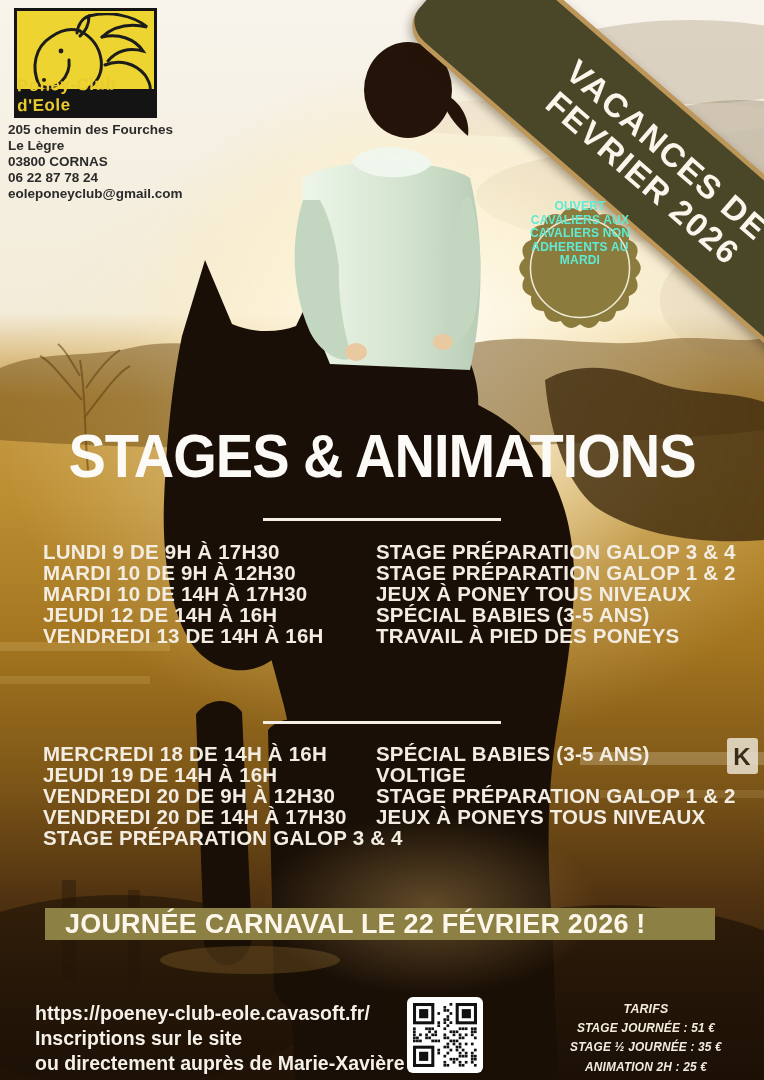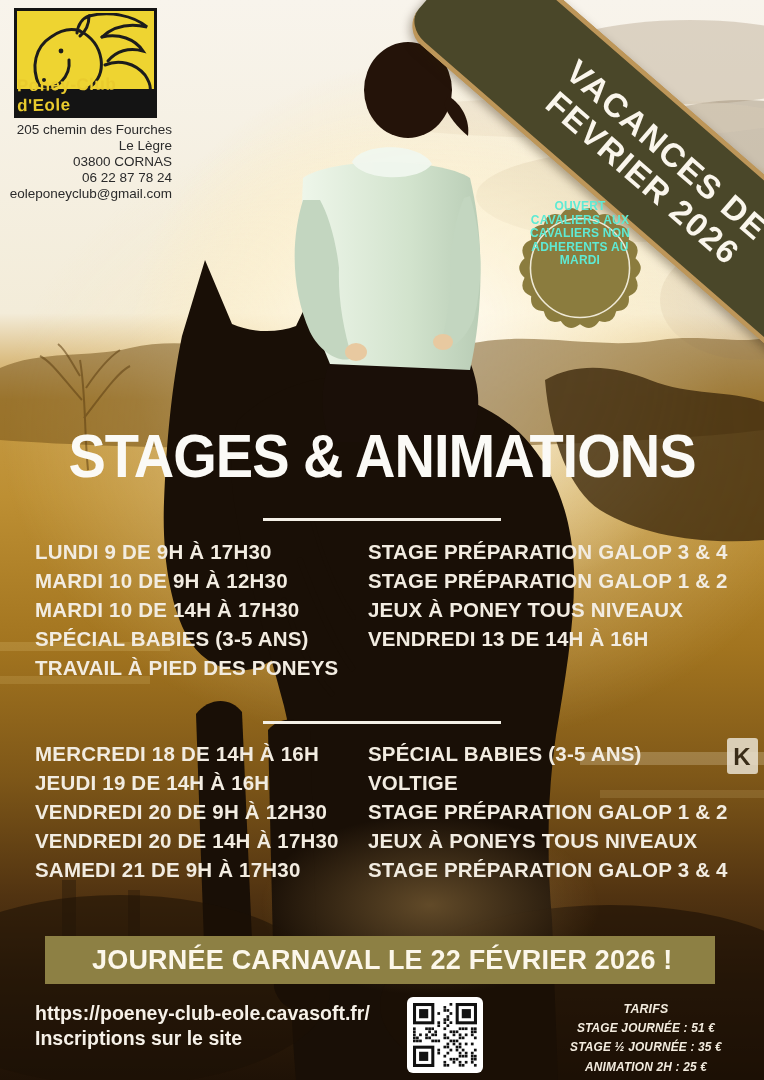--- a/index.html
+++ b/index.html
@@ -9,22 +9,22 @@
 
   
   .logo{position:absolute;left:14px;top:8px;width:143px;height:110px;
         background:var(--logo_yellow,#eed431);border:3px solid #141414;box-sizing:border-box;}
   .logo-art{position:absolute;left:0;top:2px;width:137px;height:78px;}
   .logo-band{position:absolute;left:0;right:0;bottom:0;height:26px;background:#141414;
              display:flex;align-items:flex-end;justify-content:center;}
   .logo-band span{color:#e9cb2d;font-size:17px;font-weight:bold;letter-spacing:.5px;transform:rotate(-1deg);}
 
   
-  .contact{position:absolute;left:0;top:122px;width:172px;text-align:right;
-           color:#2b2b2b;font-size:13.5px;line-height:16px;font-weight:normal;}
+  .contact{position:absolute;left:0;top:122px;width:172px;text-align:left;
+           color:#2b2b2b;font-size:13.5px;line-height:16px;font-weight:bold;padding-left:8px;}
 
   
   .ribbon{position:absolute;left:375px;top:100px;width:560px;height:118px;
           background:var(--ribbon_dark,#4a4729);
           border-top:5px solid var(--ribbon_edge,#bd9659);
           border-bottom:5px solid var(--ribbon_edge,#bd9659);
           border-radius:26px;transform:rotate(41deg);
           display:flex;flex-direction:column;align-items:center;justify-content:center;gap:3px;
           box-shadow:0 4px 10px rgba(40,25,5,.35);}
   .ribbon span{color:#faf6ec;font-size:33px;font-weight:bold;letter-spacing:1.5px;line-height:34px;}
@@ -37,30 +37,30 @@
               font-size:12px;line-height:13.5px;letter-spacing:.2px;}
 
   
   .title{position:absolute;left:0;top:420px;width:764px;text-align:center;color:#fbfaf6;
          font-size:56px;font-weight:bold;letter-spacing:-1px;transform:scaleY(1.1);
          transform-origin:center top;white-space:nowrap;}
   .divider{position:absolute;left:263px;width:238px;height:3px;background:#f4f0e7;}
   .div1{top:518px;} .div2{top:721px;}
 
   
-  .week{position:absolute;left:35px;width:706px;display:grid;grid-template-columns:333px auto;
-        row-gap:8px;color:var(--text_warm_white,#f2ece1);font-weight:bold;font-size:20.5px;
+  .week{position:absolute;left:43px;width:706px;display:grid;grid-template-columns:333px auto;
+        color:var(--text_warm_white,#f2ece1);font-weight:bold;font-size:20.5px;
         line-height:21px;letter-spacing:.2px;}
   .week span{white-space:nowrap;}
   .week1{top:541px;} .week2{top:743px;}
 
   
-  .banner{position:absolute;left:45px;top:936px;width:670px;height:48px;
+  .banner{position:absolute;left:45px;top:908px;width:670px;height:32px;
           background:var(--banner_olive,#8d8044);display:flex;align-items:center;
-          padding-left:47px;box-sizing:border-box;}
+          padding-left:20px;box-sizing:border-box;}
   .banner span{color:#fcf7ea;font-size:27px;font-weight:bold;letter-spacing:.2px;white-space:nowrap;}
 
   
   .reg{position:absolute;left:35px;top:1001px;color:#f6f1e8;font-size:19.5px;
        font-weight:bold;line-height:25px;}
   .reg div{white-space:nowrap;}
   .qr{position:absolute;left:407px;top:997px;width:76px;height:76px;background:#fff;
       border-radius:6px;}
   .qr svg{position:absolute;inset:0;width:76px;height:76px;}
   .tarifs{position:absolute;left:538px;top:999px;width:216px;text-align:center;color:#f3ecdf;
@@ -234,47 +234,48 @@
   <div class="title">STAGES &amp; ANIMATIONS</div>
   <div class="divider div1"></div>
 
   <div class="week week1">
     <span>LUNDI 9 DE 9H À 17H30</span>
     <span>STAGE PRÉPARATION GALOP 3 &amp; 4</span>
     <span>MARDI 10 DE 9H À 12H30</span>
     <span>STAGE PRÉPARATION GALOP 1 &amp; 2</span>
     <span>MARDI 10 DE 14H À 17H30</span>
     <span>JEUX À PONEY TOUS NIVEAUX</span>
+    <span>JEUDI 12 DE 14H À 16H</span>
     <span>SPÉCIAL BABIES (3-5 ANS)</span>
     <span>VENDREDI 13 DE 14H À 16H</span>
     <span>TRAVAIL À PIED DES PONEYS</span>
   </div>
 
   <div class="divider div2"></div>
 
   <div class="week week2">
     <span>MERCREDI 18 DE 14H À 16H</span>
     <span>SPÉCIAL BABIES (3-5 ANS)</span>
     <span>JEUDI 19 DE 14H À 16H</span>
     <span>VOLTIGE</span>
     <span>VENDREDI 20 DE 9H À 12H30</span>
     <span>STAGE PRÉPARATION GALOP 1 &amp; 2</span>
     <span>VENDREDI 20 DE 14H À 17H30</span>
     <span>JEUX À PONEYS TOUS NIVEAUX</span>
-    <span>SAMEDI 21 DE 9H À 17H30</span>
     <span>STAGE PRÉPARATION GALOP 3 &amp; 4</span>
   </div>
 
   <div class="banner">
     <span>JOURNÉE CARNAVAL LE 22 FÉVRIER 2026 !</span>
   </div>
 
   <div class="reg">
     <div>https://poeney-club-eole.cavasoft.fr/</div>
     <div>Inscriptions sur le site</div>
+    <div>ou directement auprès de Marie-Xavière</div>
   </div>
 
   <div class="qr">
     <svg id="qr-svg" viewBox="0 0 76 76">
         <rect x="6" y="6" width="21.333333333333332" height="21.333333333333332" fill="#111"></rect>
         <rect x="9.047619047619047" y="9.047619047619047" width="15.238095238095237" height="15.238095238095237" fill="#fff"></rect>
         <rect x="12.095238095238095" y="12.095238095238095" width="9.142857142857142" height="9.142857142857142" fill="#111"></rect>
         <rect x="48.666666666666664" y="6" width="21.333333333333332" height="21.333333333333332" fill="#111"></rect>
         <rect x="51.71428571428571" y="9.047619047619047" width="15.238095238095237" height="15.238095238095237" fill="#fff"></rect>
         <rect x="54.76190476190476" y="12.095238095238095" width="9.142857142857142" height="9.142857142857142" fill="#111"></rect>

